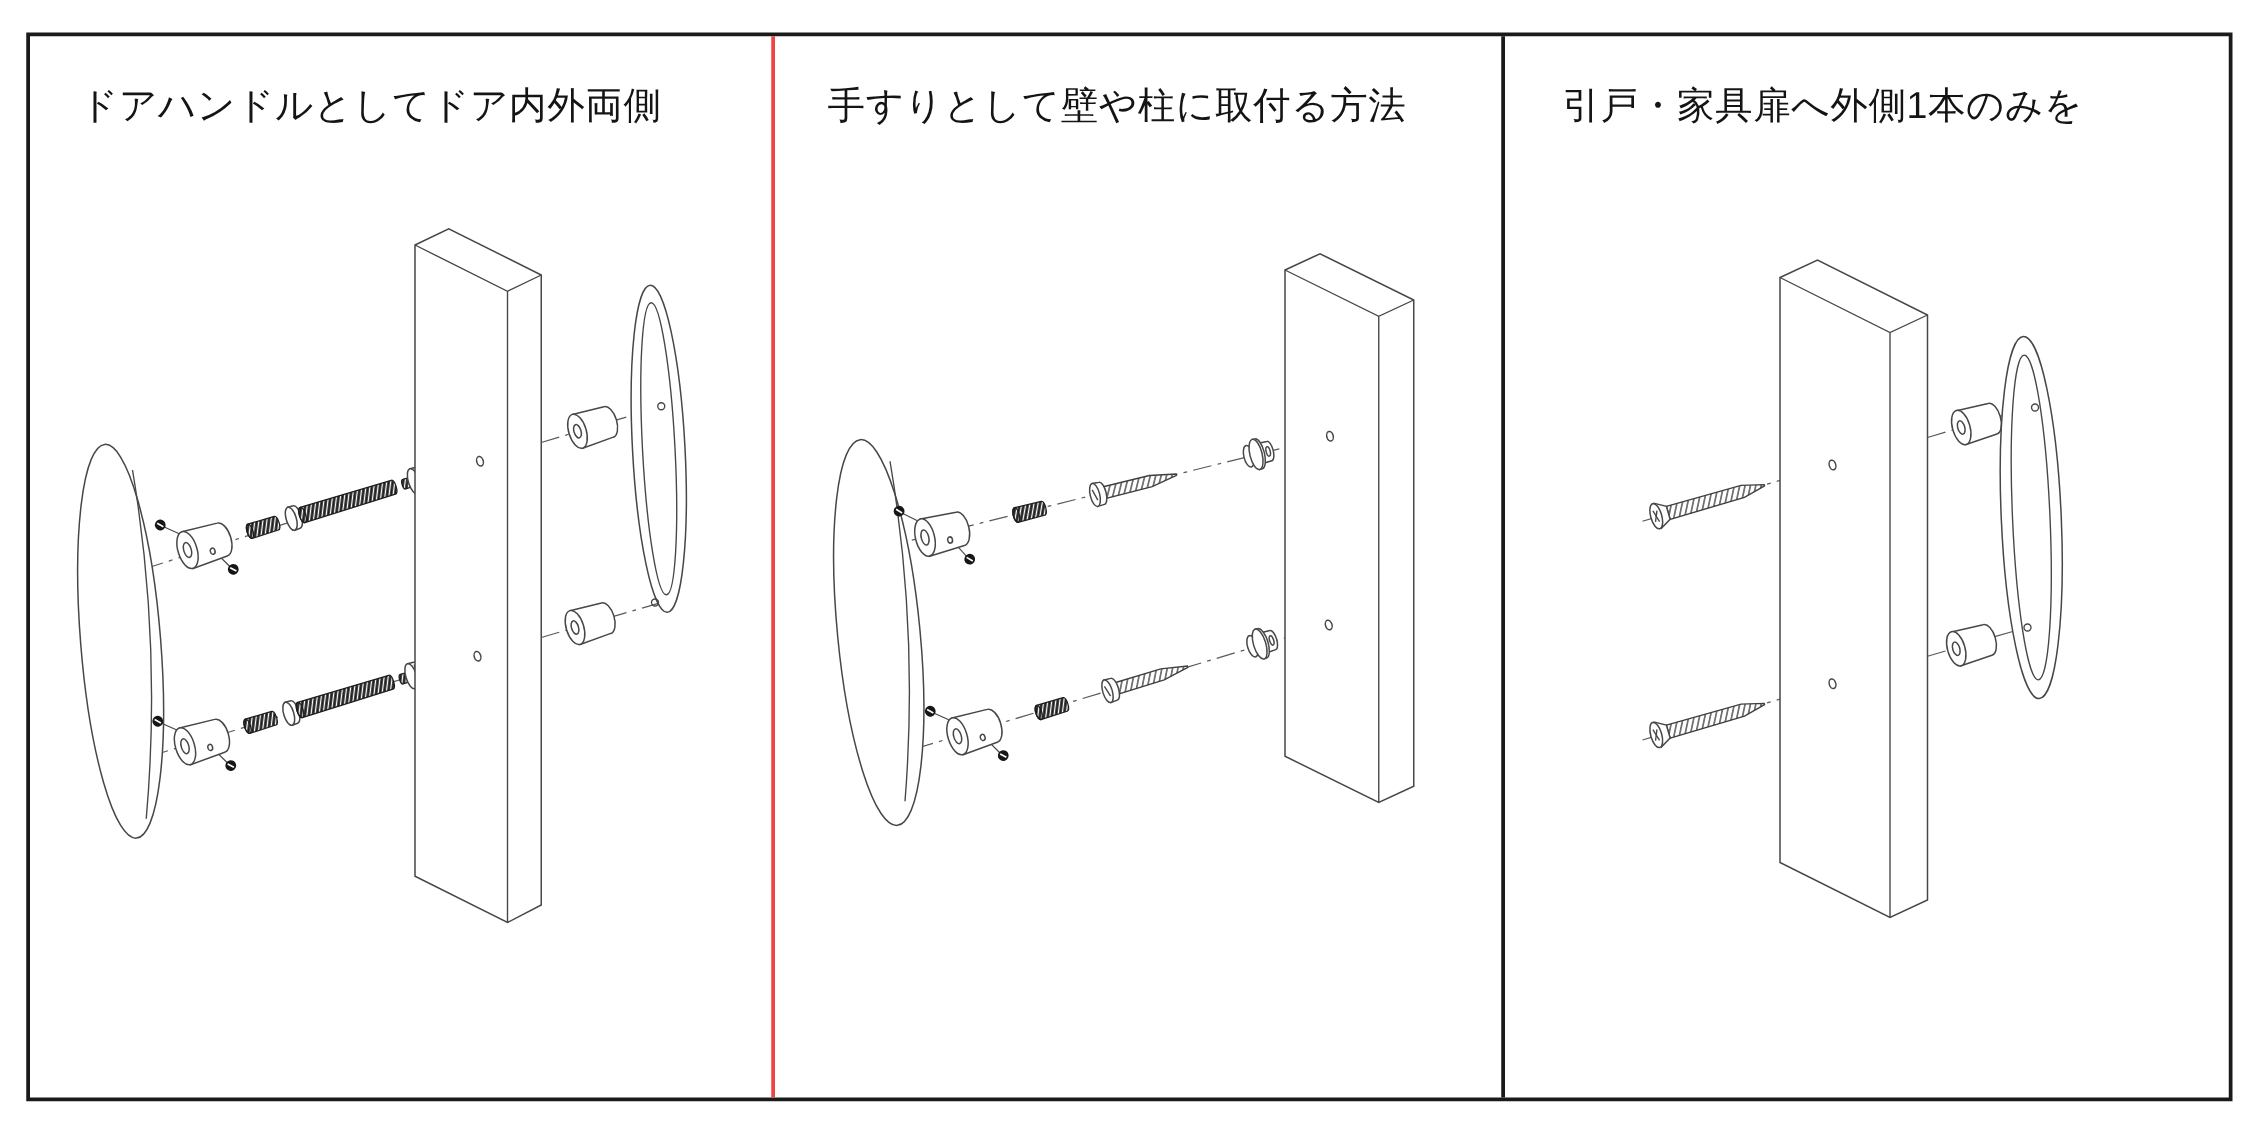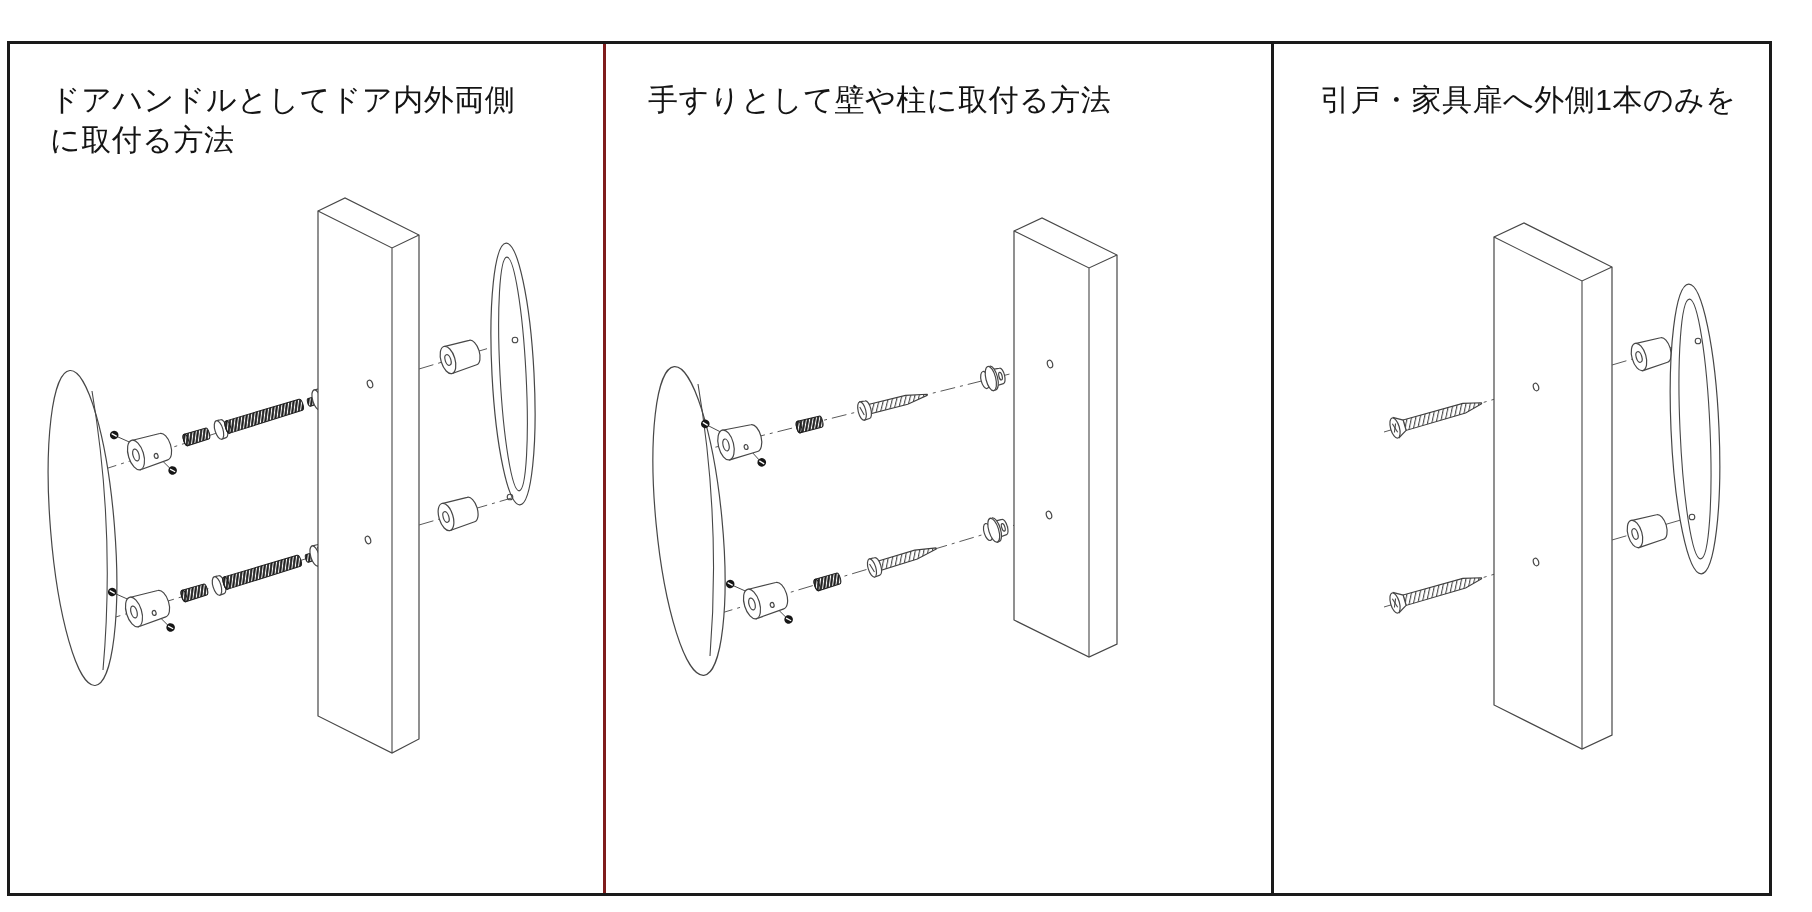--- a/index.html
+++ b/index.html
@@ -1,21 +1,21 @@
 <!DOCTYPE html>
 <html><head>
 <meta charset="utf-8">
 <style>
   html,body{margin:0;padding:0;background:#ffffff;width:1812px;height:912px;
     font-family:"Liberation Sans",sans-serif;}
-  .sheet{position:absolute;left:7px;top:26px;width:1759px;height:849px;
-    border:3px solid #1a1a1a;display:flex;background:#fff;margin-top:15px;}
+  .sheet{position:absolute;left:21px;top:26px;width:1759px;height:849px;
+    border:3px solid #1a1a1a;display:flex;background:#fff;}
   .panel{position:relative;height:100%;box-sizing:border-box;}
   .panel-1{width:593px;}
-  .panel-2{width:668px;border-left:3px solid #7f1d1d;}
+  .panel-2{width:584px;border-left:3px solid #ef4444;}
   .panel-3{flex:1;border-left:3px solid #1a1a1a;}
   .ptitle{position:relative;z-index:2;margin:0;padding-top:36px;font-size:30px;
     line-height:40px;letter-spacing:0.5px;font-weight:400;color:#141414;}
   .panel-1 .ptitle{padding-left:40px;padding-right:20px;}
   .panel-2 .ptitle{padding-left:42px;padding-right:16px;}
   .panel-3 .ptitle{padding-left:46px;padding-right:16px;}
   svg.diag{position:absolute;left:0;top:0;z-index:1;}
   .part{fill:#ffffff;stroke:#474747;stroke-width:1.2;}
   .ln{stroke:#474747;stroke-width:1.1;fill:none;}
   .lt{stroke:#3f3f3f;stroke-width:1.1;}
@@ -27,21 +27,20 @@
   .ldr{stroke:#474747;stroke-width:0.9;}
 </style>
 </head>
 <body>
 
 <div class="sheet">
 
   <section class="panel panel-1">
     <h2 class="ptitle">
       <div>ドアハンドルとしてドア内外両側</div>
-      <div>に取付る方法</div>
     </h2>
     <svg class="diag" width="593" height="849" viewBox="0 0 593 849">
       <defs>
         <pattern id="thD" width="3.2" height="8" patternUnits="userSpaceOnUse" patternTransform="rotate(24)">
           <rect width="3.2" height="8" fill="#ffffff"></rect>
           <line x1="1.2" y1="0" x2="1.2" y2="8" stroke="#1c1c1c" stroke-width="2.1"></line>
         </pattern>
         <pattern id="thL" width="4.2" height="10" patternUnits="userSpaceOnUse" patternTransform="rotate(28)">
           <rect width="4.2" height="10" fill="#ffffff"></rect>
           <line x1="1.4" y1="0" x2="1.4" y2="10" stroke="#4a4a4a" stroke-width="1.1"></line>

